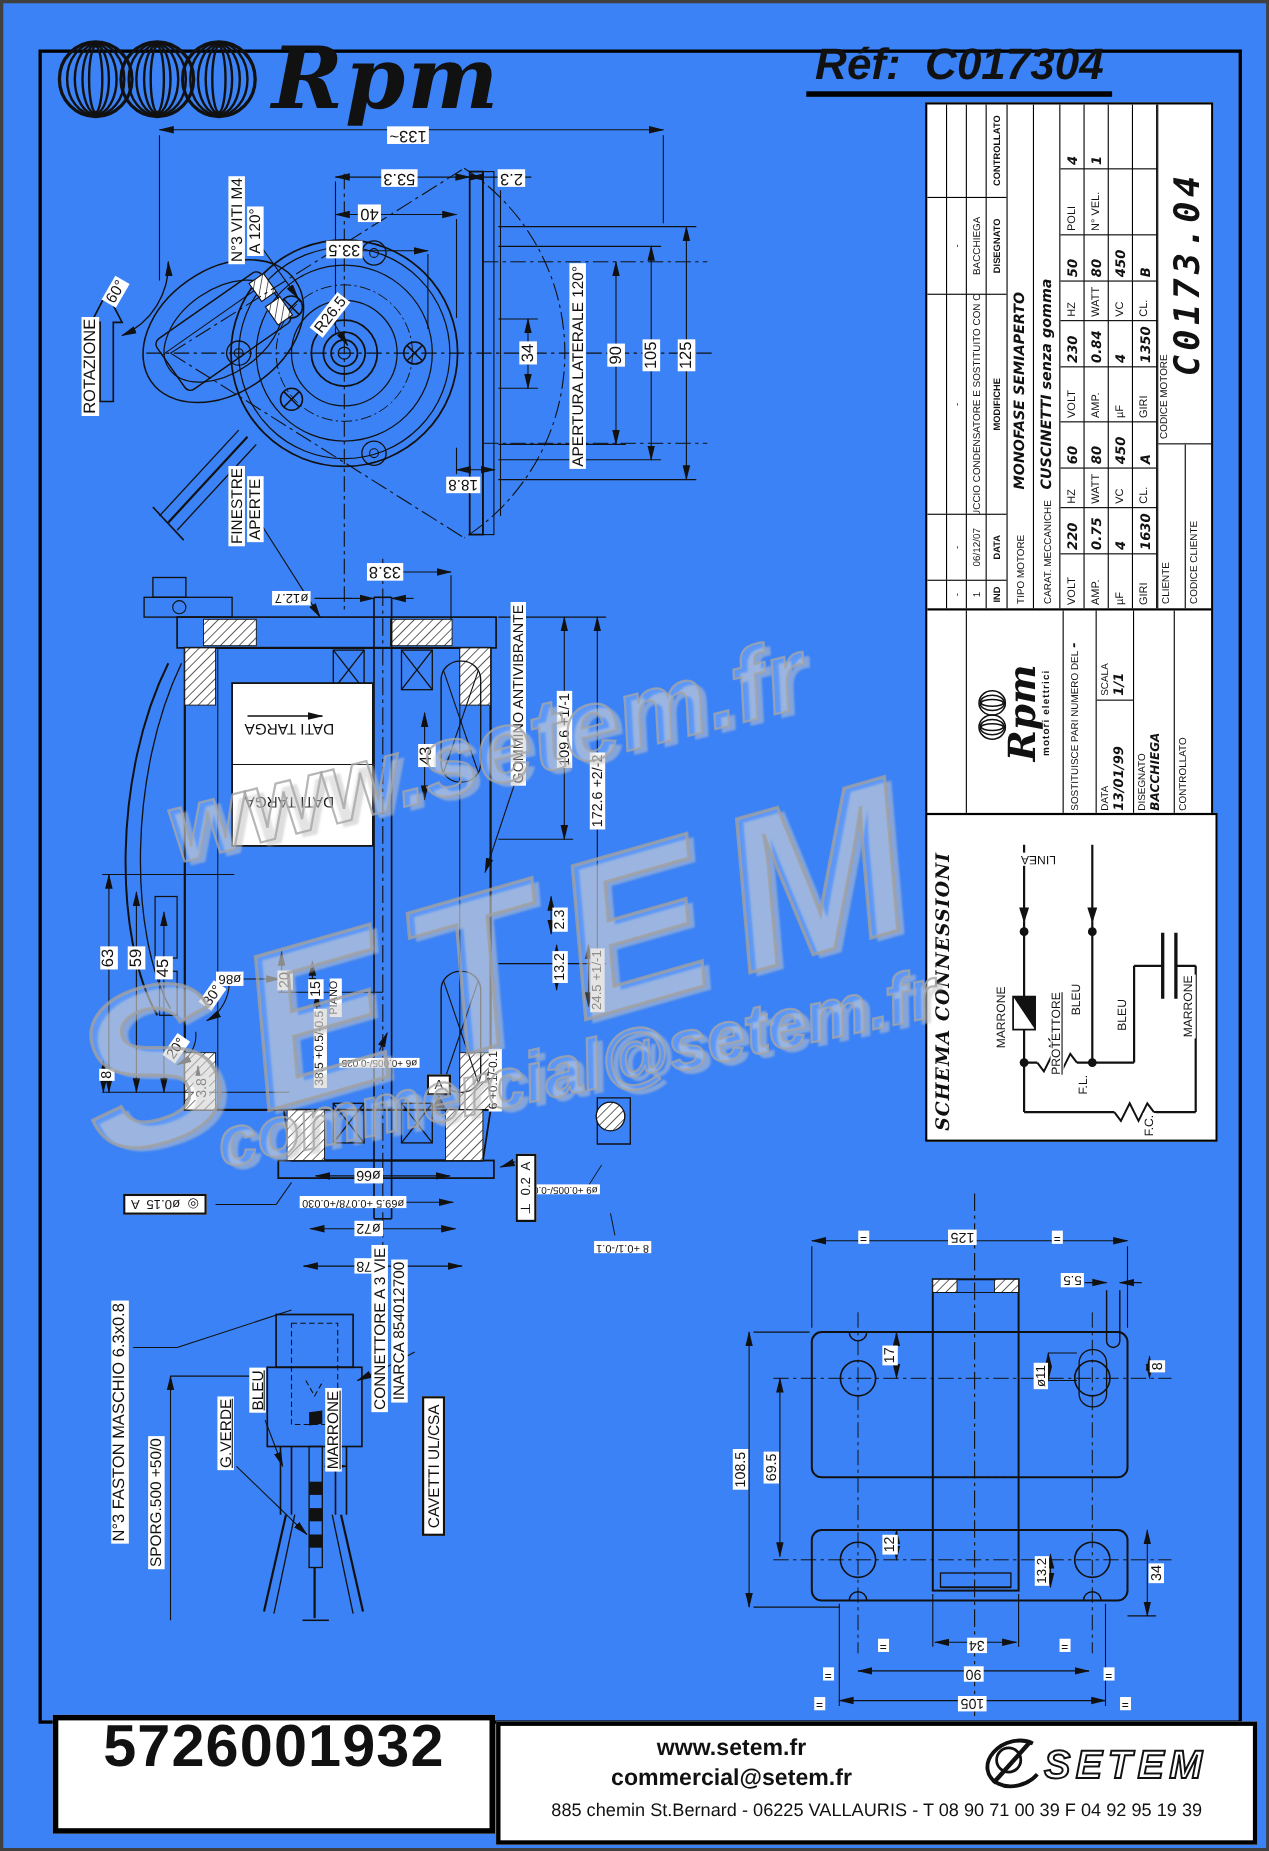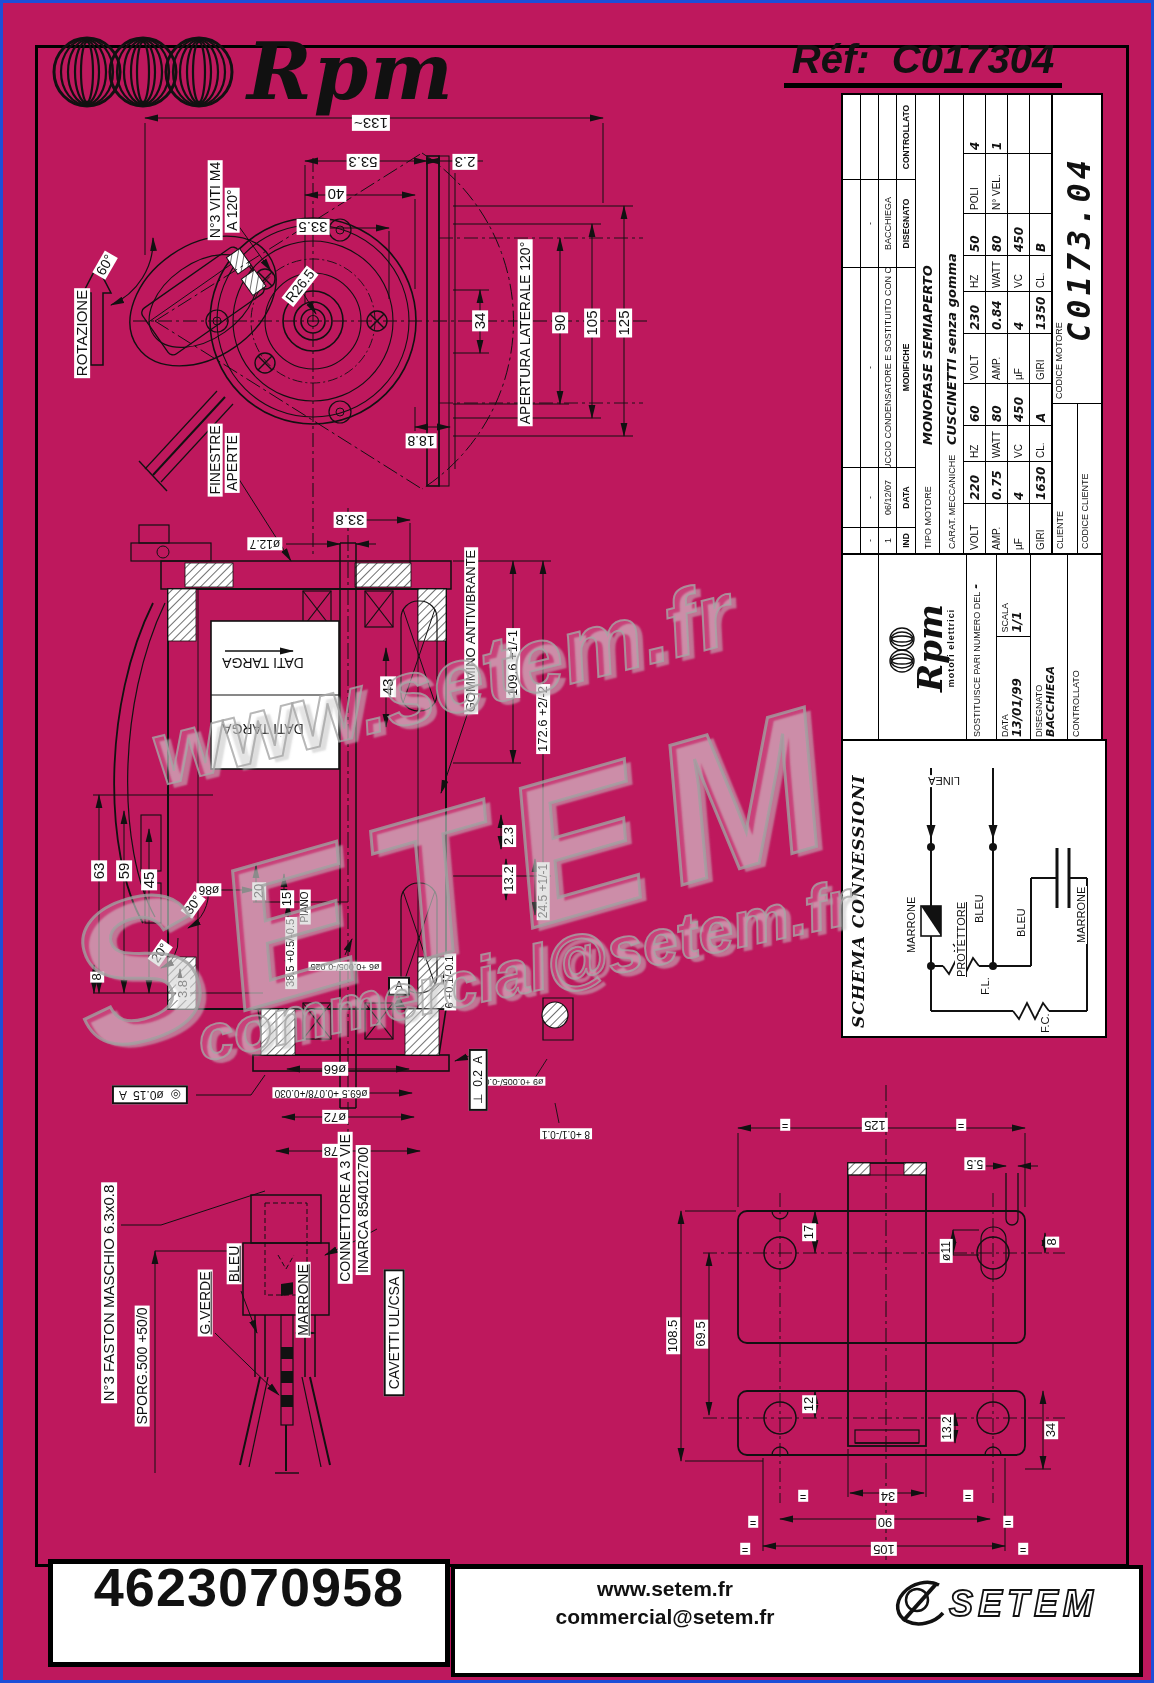--- a/index.html
+++ b/index.html
@@ -1,23 +1,23 @@
 <!DOCTYPE html>
 <html><head>
 <meta charset="utf-8">
 <style>
   html,body{margin:0;padding:0;background:#888;}
-  #page{position:relative;width:1154px;height:1683px;background:#be185d;overflow:hidden;
-        font-family:"Liberation Sans",sans-serif;color:#111;border:3px solid #1d4ed8;box-sizing:border-box;}
+  #page{position:relative;width:1154px;height:1683px;background:#3b82f6;overflow:hidden;
+        font-family:"Liberation Sans",sans-serif;color:#111;border:3px solid #404040;box-sizing:border-box;}
   .abs{position:absolute;}
   #frame{left:32px;top:42px;width:1088px;height:1516px;border:3px solid #000;}
   
   #brand{left:48px;top:28px;display:flex;align-items:center;gap:6px;}
   #brand .script{font-family:"DejaVu Serif",serif;font-style:italic;font-weight:bold;font-size:78px;line-height:1;letter-spacing:2px;}
-  #refbox{left:730px;top:34px;width:380px;text-align:center;}
+  #refbox{left:730px;top:34px;width:380px;text-align:left;}
   #refbox .r{font-size:40px;font-weight:bold;font-style:italic;border-bottom:5px solid #000;padding:0 8px 2px 8px;white-space:nowrap;}
   
   .dim{position:absolute;font-size:15px;white-space:pre;background:#fff;padding:0 2px;line-height:1.05;z-index:6;}
   .dim.boxed{border:2px solid #111;padding:1px 5px;}
   .dim.und{text-decoration:underline;}
   
   .rotm{transform-origin:0 0;transform:rotate(-90deg);z-index:5;background:#fff;}
   #tb{left:838px;top:740px;width:650px;height:262px;border:2px solid #000;display:flex;box-sizing:border-box;font-size:10px;}
   #tb *{box-sizing:border-box;}
   #tb-left{width:190px;border-right:2px solid #000;display:flex;flex-direction:column;}
@@ -678,26 +678,27 @@
     <span class="sl" style="left:82px;top:62px">MARRONE</span>
     <span class="sl" style="left:58px;top:112px;text-decoration:underline">PROTETTORE</span>
     <span class="sl" style="left:112px;top:130px">BLEU</span>
     <span class="sl" style="left:40px;top:136px">F.L.</span>
     <span class="sl" style="left:98px;top:172px">BLEU</span>
     <span class="sl" style="left:2px;top:196px">F.C.</span>
     <span class="sl" style="left:92px;top:232px">MARRONE</span>
   </div>
 
   <div class="abs" id="codebox">
-    <div class="cv">4623070958</div>
+    <div class="cv">5726001932</div>
   </div>
 
   <div class="abs" id="contactbox">
     <div class="site">www.setem.fr</div>
     <div class="mail">commercial@setem.fr</div>
+    <div class="addr">885 chemin St.Bernard  -  06225 VALLAURIS  -  T 08 90 71 00 39   F 04 92 95 19 39</div>
     <svg id="setemlogo" width="240" height="62">
       <g stroke="#111" fill="none">
         <path d="M52 12 A 26 20 -20 1 0 56 40" stroke-width="3.5"></path>
         <circle cx="30" cy="27" r="11" fill="#fff" stroke-width="2.5"></circle>
         <line x1="50" y1="10" x2="16" y2="48" stroke-width="4"></line>
       </g>
       <text x="62" y="43" font-size="36" font-weight="bold" font-style="italic" letter-spacing="5" fill="#fff" stroke="#111" stroke-width="1.8">SETEM</text>
     </svg>
   </div>
 

